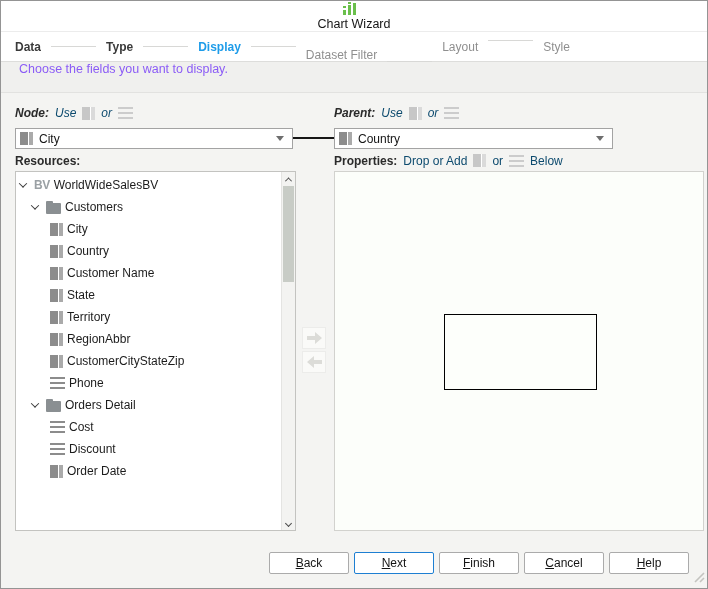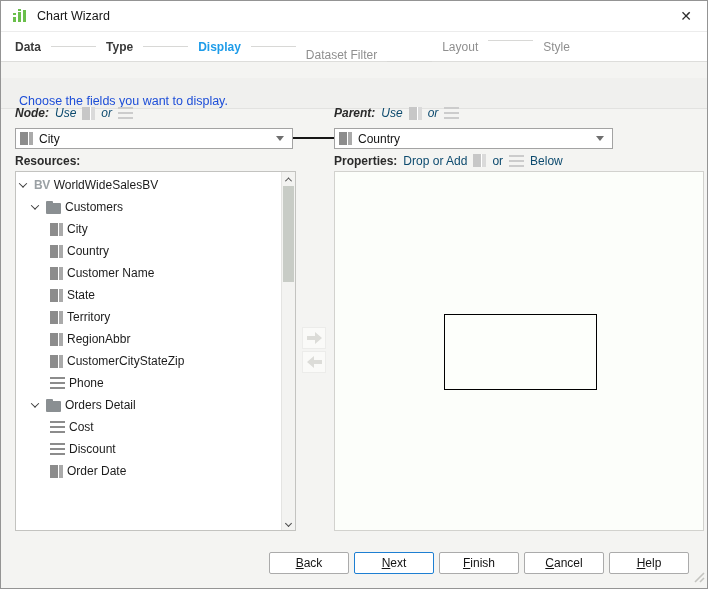--- a/index.html
+++ b/index.html
@@ -6,21 +6,21 @@
   html,body { width:708px; height:589px; font-family:"Liberation Sans", sans-serif; }
   .dialog {
     position:relative; width:708px; height:589px;
     background:#f4f4f2; border:1px solid #949494; overflow:hidden;
     font-size:12px; color:#1f1f1f;
   }
   
   .titlebar {
     position:absolute; top:0; left:0; right:0; height:31px;
     background:#ffffff; border-bottom:1px solid #ececec;
-    display:flex; align-items:center; padding:0 10px;
+    display:flex; align-items:center; padding:0 10px;flex-direction:column;
   }
   .app-icon { margin-right:8px; display:flex; align-items:center; }
   .title-text { font-size:12.5px; color:#161616; }
   .close-btn {
     margin-left:auto; font-size:14px; color:#2c2c2c; cursor:pointer;
     width:22px; text-align:center; line-height:22px;
   }
   
   .steps {
     position:absolute; top:31px; left:0; right:0; height:30px;
@@ -29,22 +29,22 @@
   }
   .step-label { font-weight:bold; white-space:nowrap; }
   .step-label.done   { color:#3a3a3a; }
   .step-label.active { color:#1e9ce9; }
   .step-label.upcoming { color:#8f8f8f; font-weight:normal; }
   .step-line { flex:1; height:1px; background:#d8d8d6; margin:0 10px; }
   
   .banner {
     position:absolute; top:61px; left:0; right:0; height:31px;
     background:#f0f0ee; border-bottom:1px solid #e2e2e0;
-    display:flex; align-items:flex-end; padding-left:18px;
-    color:#1d4ed8; font-size:12.5px;margin-top:16px;
+    display:flex; align-items:flex-start; padding-left:18px;
+    color:#8b5cf6; font-size:12.5px;
   }
   
   .field-label-row { position:absolute; top:104px; height:16px; display:flex; align-items:center; gap:6px;font-style:italic; }
   .row-node { left:14px; } .row-parent { left:333px; }
   .bold-label { font-weight:bold; color:#2b2b2b; }
   .gray-label { color:#0c4a6e; }
   
   .icon-square {
     width:13px; height:13px; display:inline-block; flex:none;
     background:linear-gradient(to right,#8c8c8c 0,#8c8c8c 8px,#ffffff 8px,#ffffff 9px,#aaaaaa 9px,#aaaaaa 13px);

